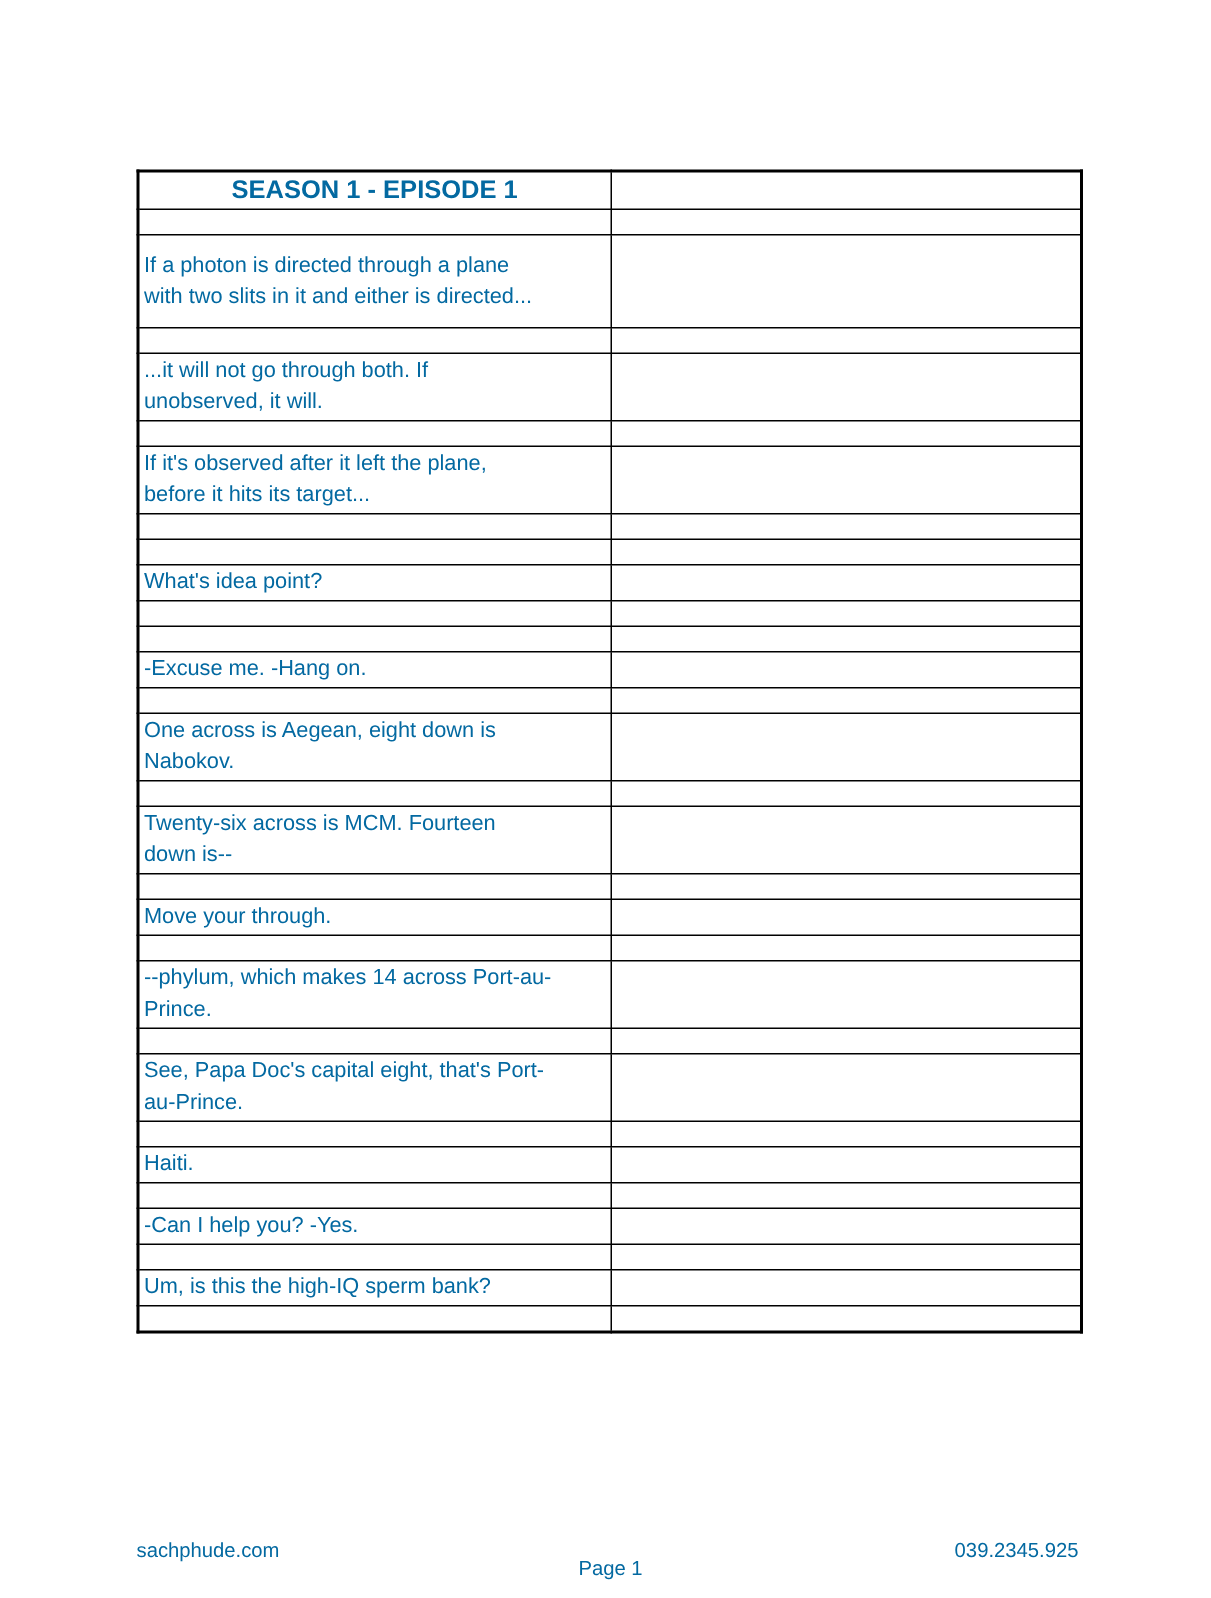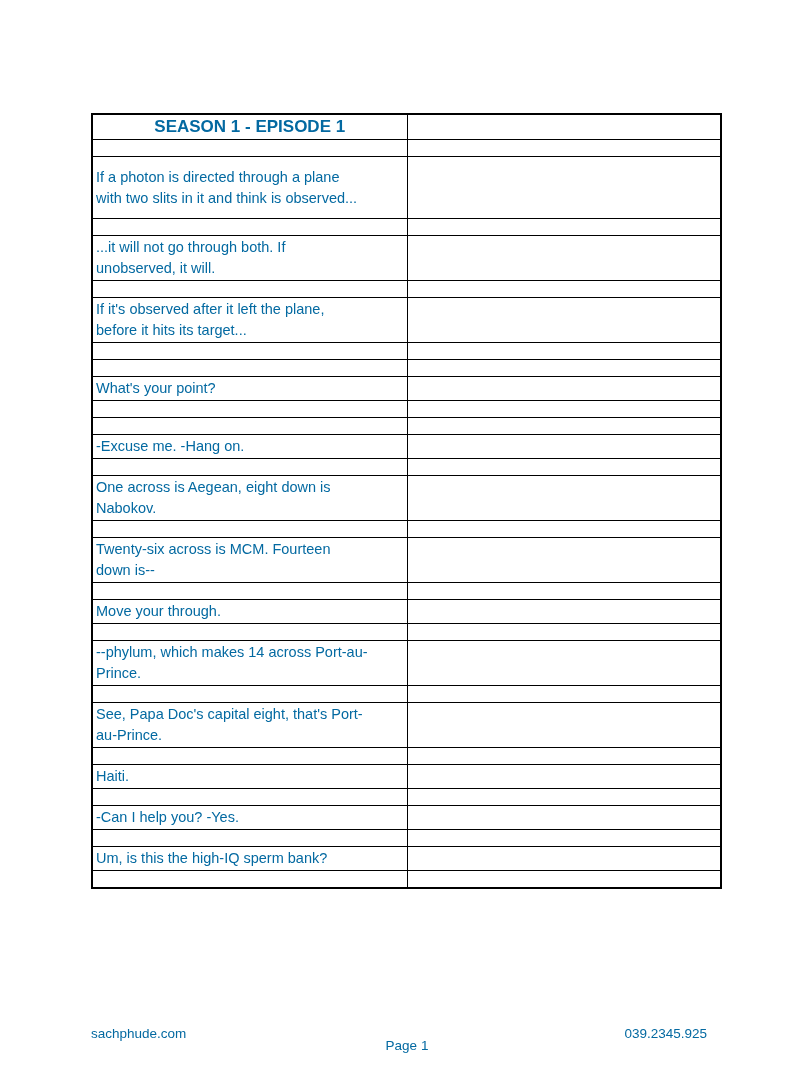--- a/index.html
+++ b/index.html
@@ -65,21 +65,21 @@
     top: 0;
   }
   .footer .f-center {
     position: absolute;
     left: 50%;
     top: 12px;
     transform: translateX(-50%);
   }
   .footer .f-right {
     position: absolute;
-    right: 16px;
+    right: 4px;
     top: 0;
     text-align: right;
   }
 </style>
 </head>
 <body>
 
 <div class="page">
 
   <table class="transcript">
@@ -91,21 +91,21 @@
         <tr class="row-header">
           <td class="cell-left">SEASON 1 - EPISODE 1</td>
           <td class="cell-right"></td>
         </tr>
         <tr class="row-spacer">
           <td class="cell-left"></td>
           <td class="cell-right"></td>
         </tr>
         <tr class="row-tall">
           <td class="cell-left">If a photon is directed through a plane
-with two slits in it and think is observed...</td>
+with two slits in it and either is directed...</td>
           <td class="cell-right"></td>
         </tr>
         <tr class="row-spacer">
           <td class="cell-left"></td>
           <td class="cell-right"></td>
         </tr>
         <tr class="row-dialogue">
           <td class="cell-left">...it will not go through both. If
 unobserved, it will.</td>
           <td class="cell-right"></td>
@@ -121,21 +121,21 @@
         </tr>
         <tr class="row-spacer">
           <td class="cell-left"></td>
           <td class="cell-right"></td>
         </tr>
         <tr class="row-spacer">
           <td class="cell-left"></td>
           <td class="cell-right"></td>
         </tr>
         <tr class="row-dialogue">
-          <td class="cell-left">What's your point?</td>
+          <td class="cell-left">What's idea point?</td>
           <td class="cell-right"></td>
         </tr>
         <tr class="row-spacer">
           <td class="cell-left"></td>
           <td class="cell-right"></td>
         </tr>
         <tr class="row-spacer">
           <td class="cell-left"></td>
           <td class="cell-right"></td>
         </tr>

